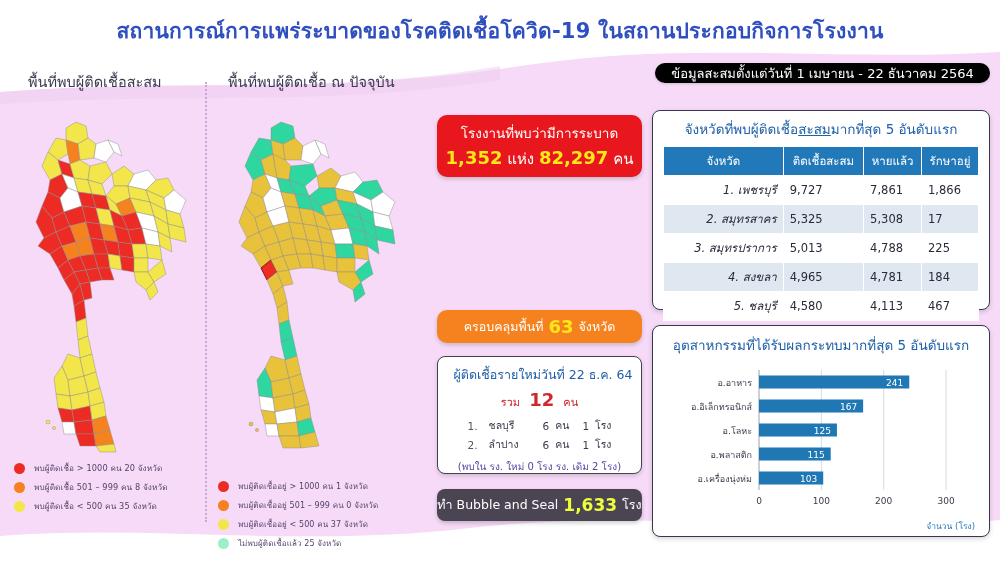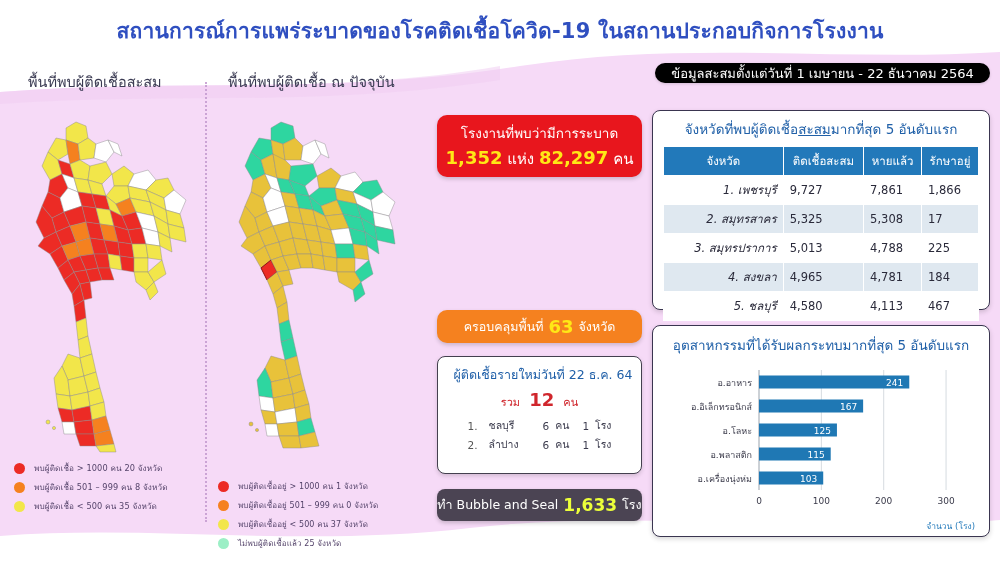--- a/index.html
+++ b/index.html
@@ -490,20 +490,21 @@
       <tr>
         <td class="rank">2.</td>
         <td class="prov">ลำปาง</td>
         <td class="cnt">6</td>
         <td class="cu">คน</td>
         <td class="fac">1</td>
         <td class="fu">โรง</td>
       </tr>
     </tbody>
       </table>
+    <div class="foot">(พบใน รง. ใหม่ 0 โรง รง. เดิม 2 โรง)</div>
   </div>
 
   <div class="bubble">
     <span class="t">ทำ Bubble and Seal</span>
     <span class="num">1,633</span>
     <span class="t">โรง</span>
   </div>
 
   <div class="panel panel-table">
     <div class="panel-title">

